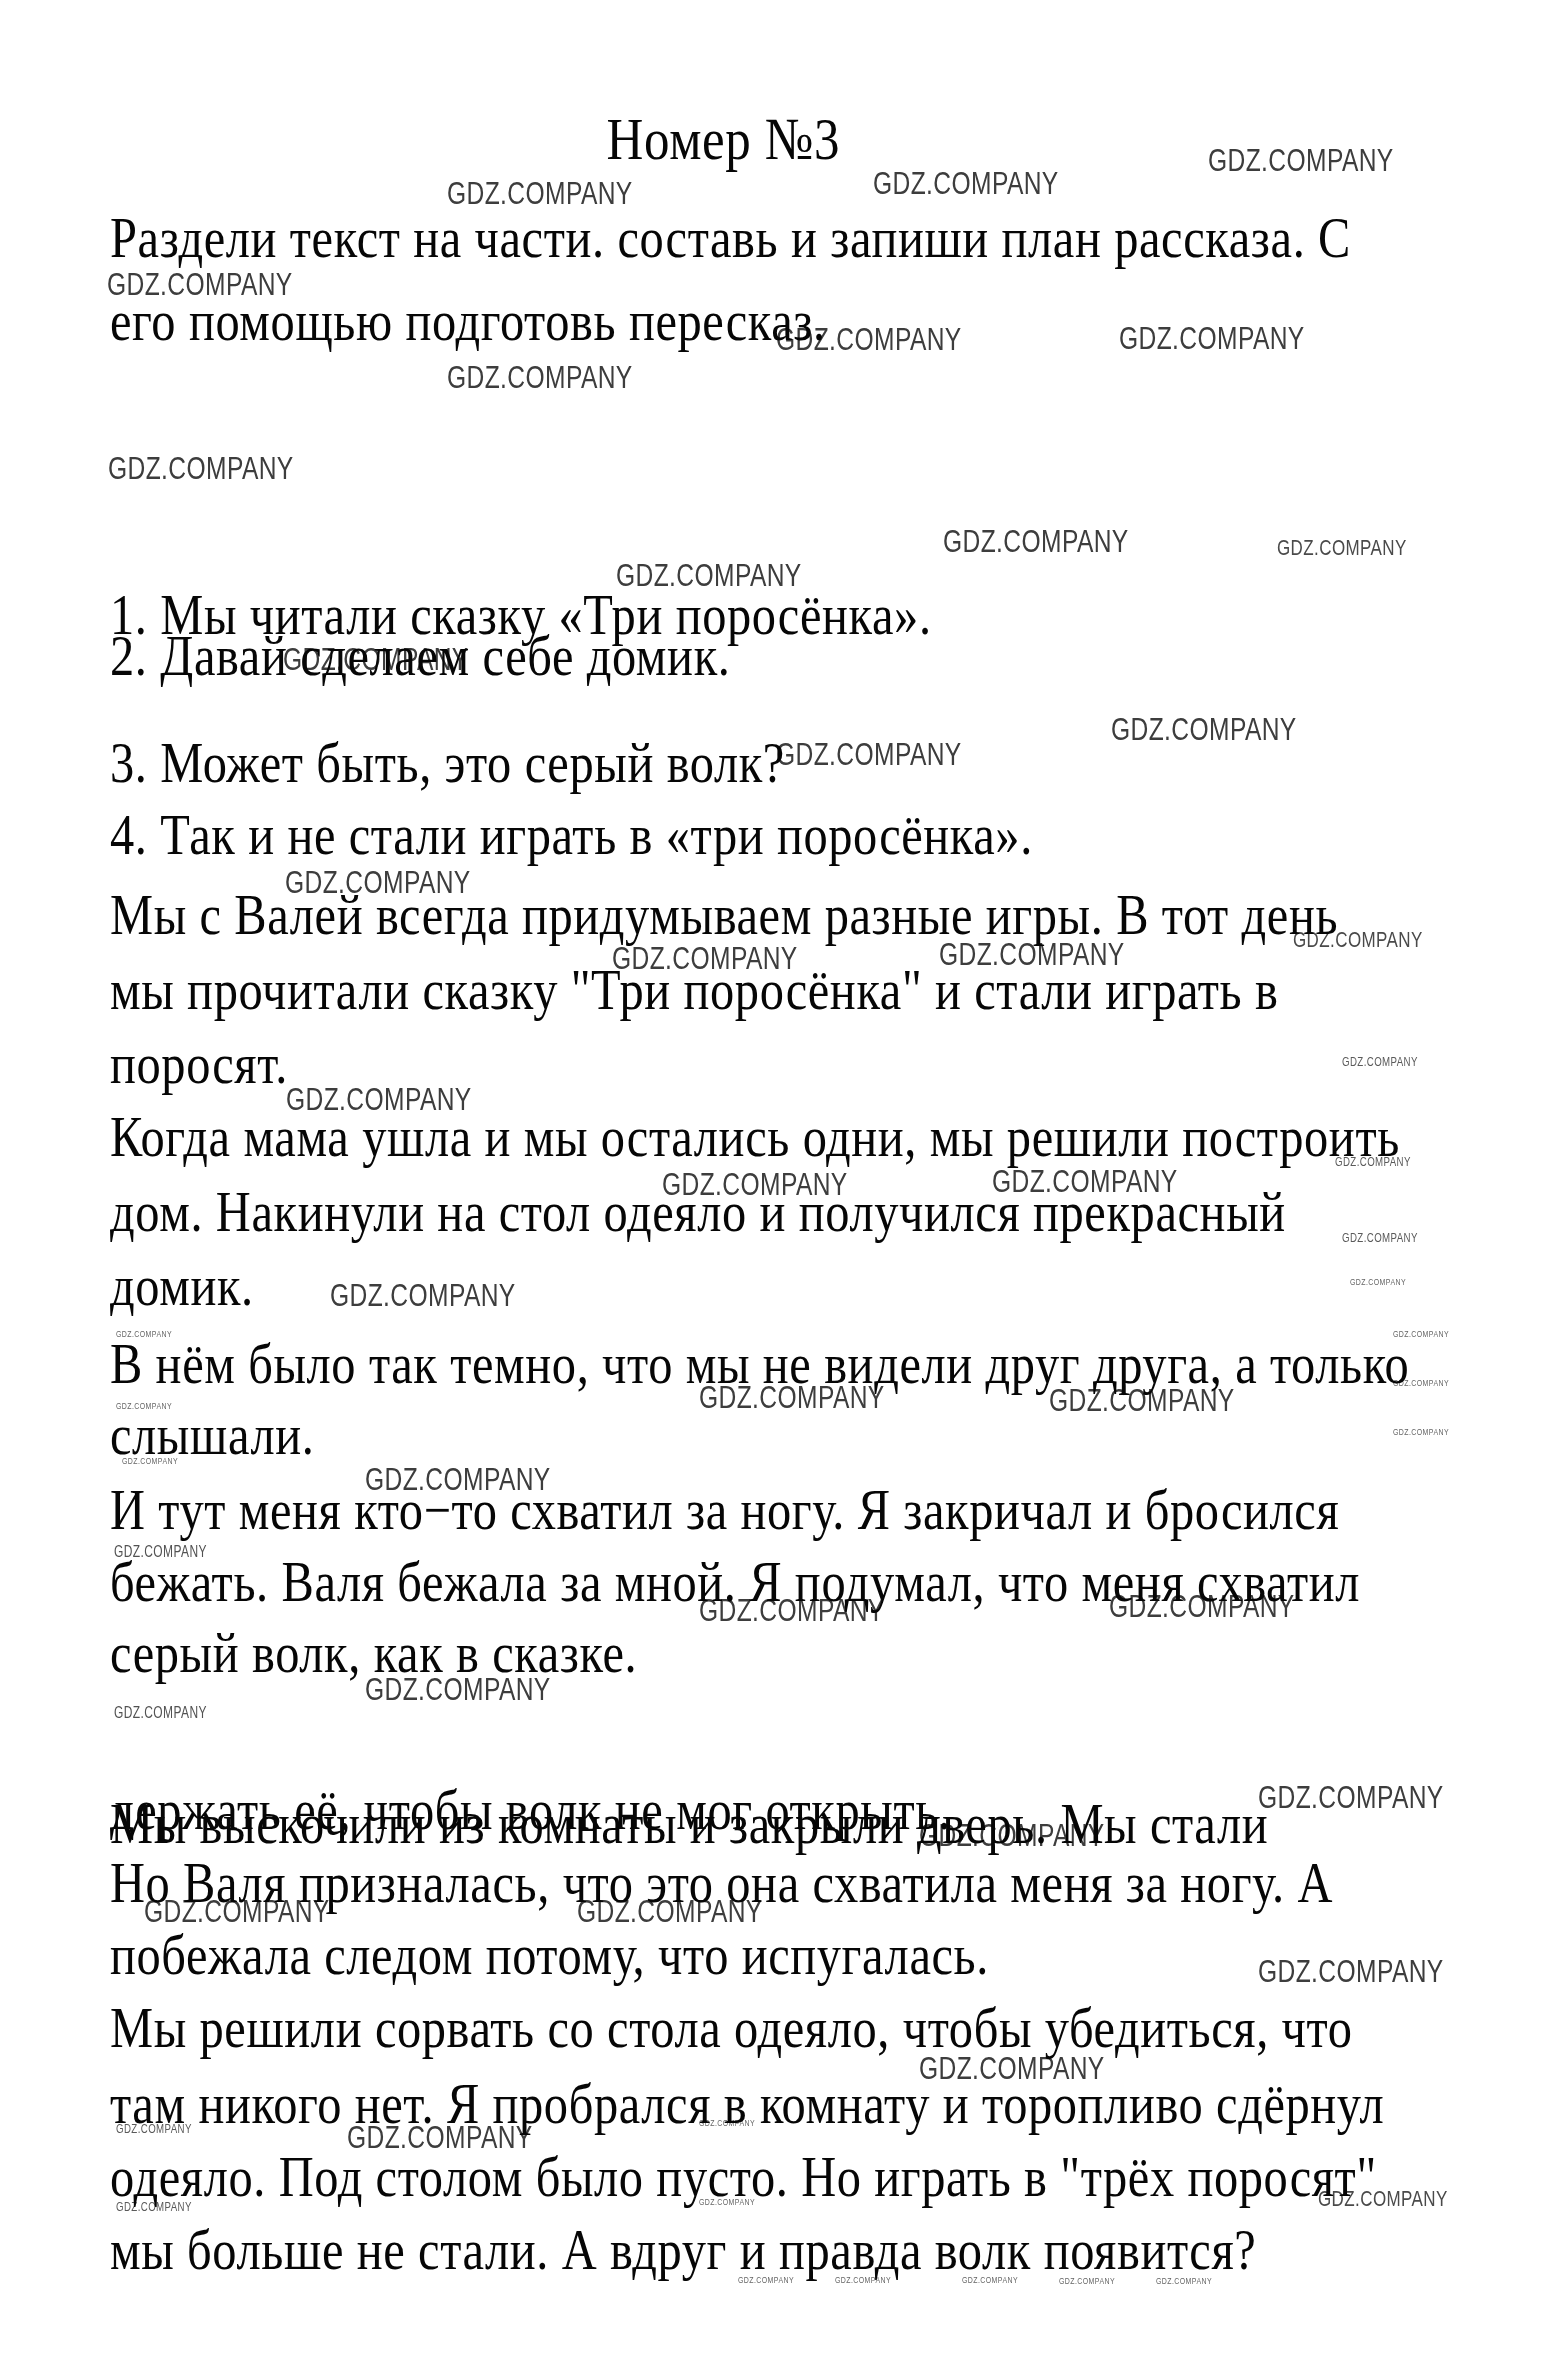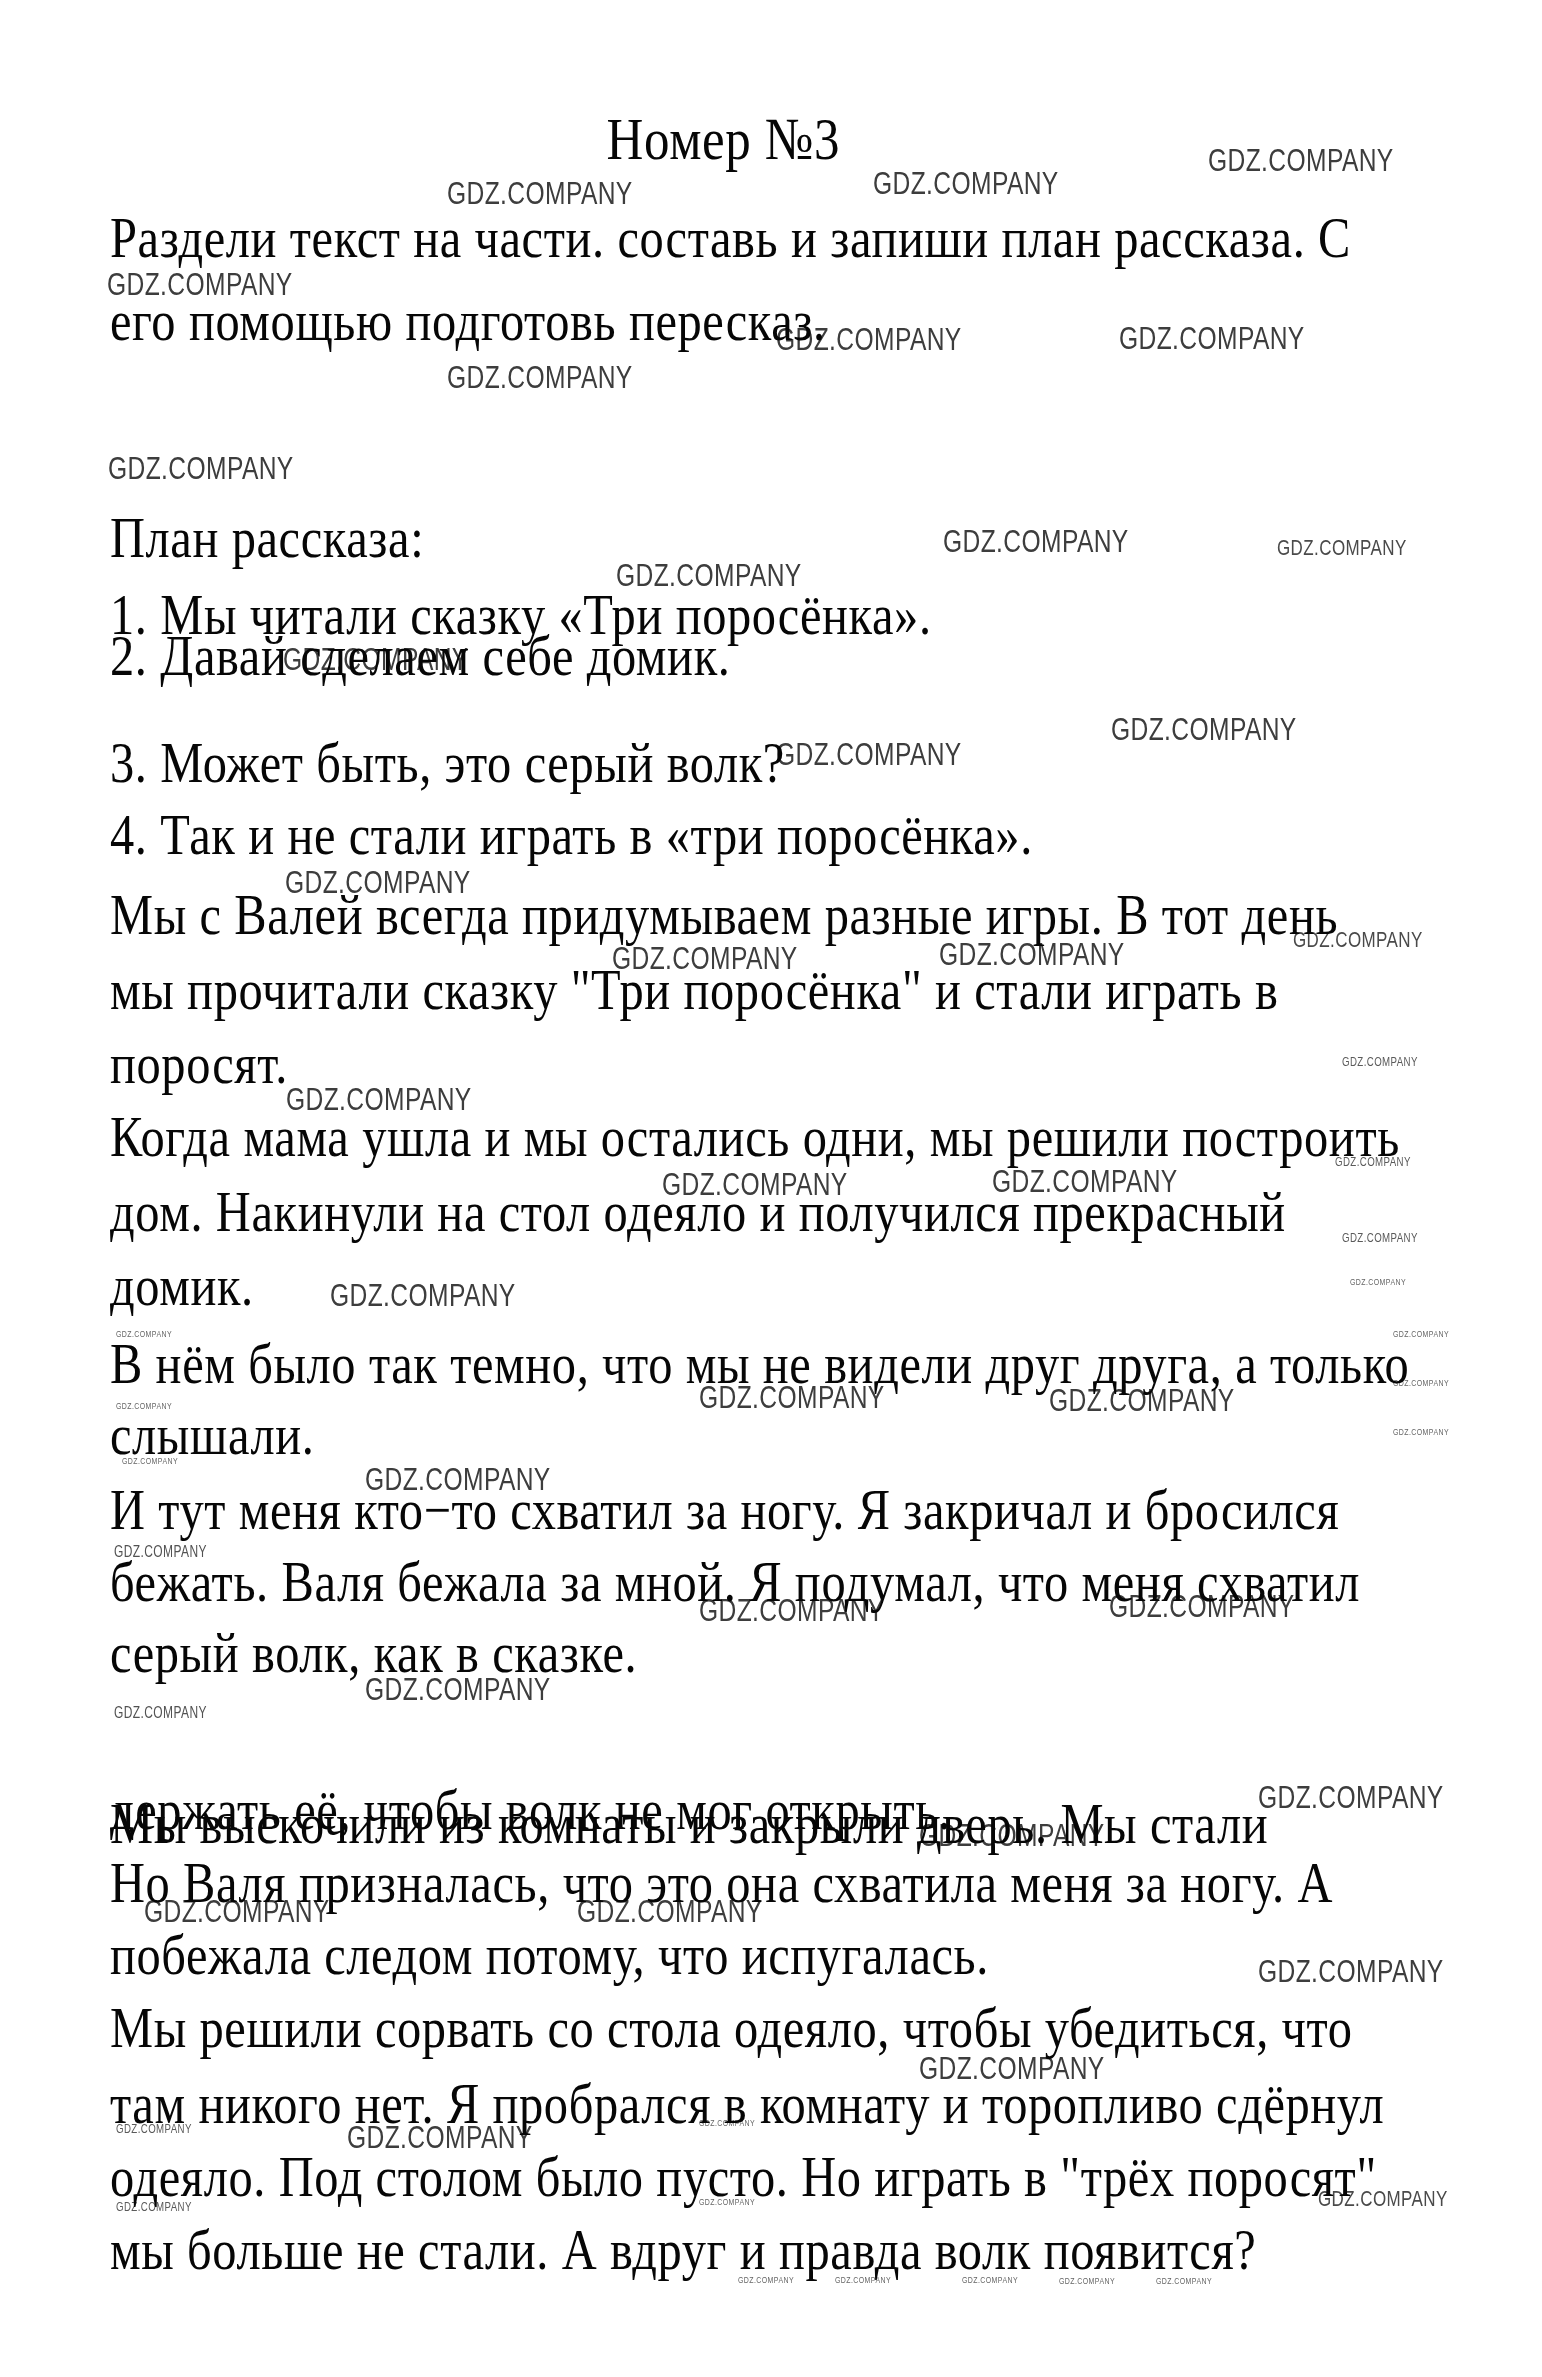--- a/index.html
+++ b/index.html
@@ -48,23 +48,20 @@
 <body>
 
 <div class="page" id="page">
   <div class="line center title" style="top:109px">
     <span class="cx">Номер №3</span>
   </div>
   <div id="task-lines">
       <div class="line" style="top: 209px;"><span class="cx">Раздели текст на части. составь и запиши план рассказа. С</span></div>
       <div class="line" style="top: 292px;"><span class="cx">его помощью подготовь пересказ.</span></div>
     </div>
-  <div class="line" style="top:509px">
-    <span class="cx">План рассказа:</span>
-  </div>
   <div id="plan-items">
       <div class="line" style="top: 586px;"><span class="cx">1. Мы читали сказку «Три поросёнка».</span></div>
       <div class="line" style="top: 627px;"><span class="cx">2. Давай сделаем себе домик.</span></div>
       <div class="line" style="top: 734px;"><span class="cx">3. Может быть, это серый волк?</span></div>
       <div class="line" style="top: 806px;"><span class="cx">4. Так и не стали играть в «три поросёнка».</span></div>
     </div>
   <div id="story-lines">
       <div class="line" style="top: 886px;"><span class="cx">Мы с Валей всегда придумываем разные игры. В тот день</span></div>
       <div class="line" style="top: 961px;"><span class="cx">мы прочитали сказку "Три поросёнка" и стали играть в</span></div>
       <div class="line" style="top: 1035px;"><span class="cx">поросят.</span></div>

